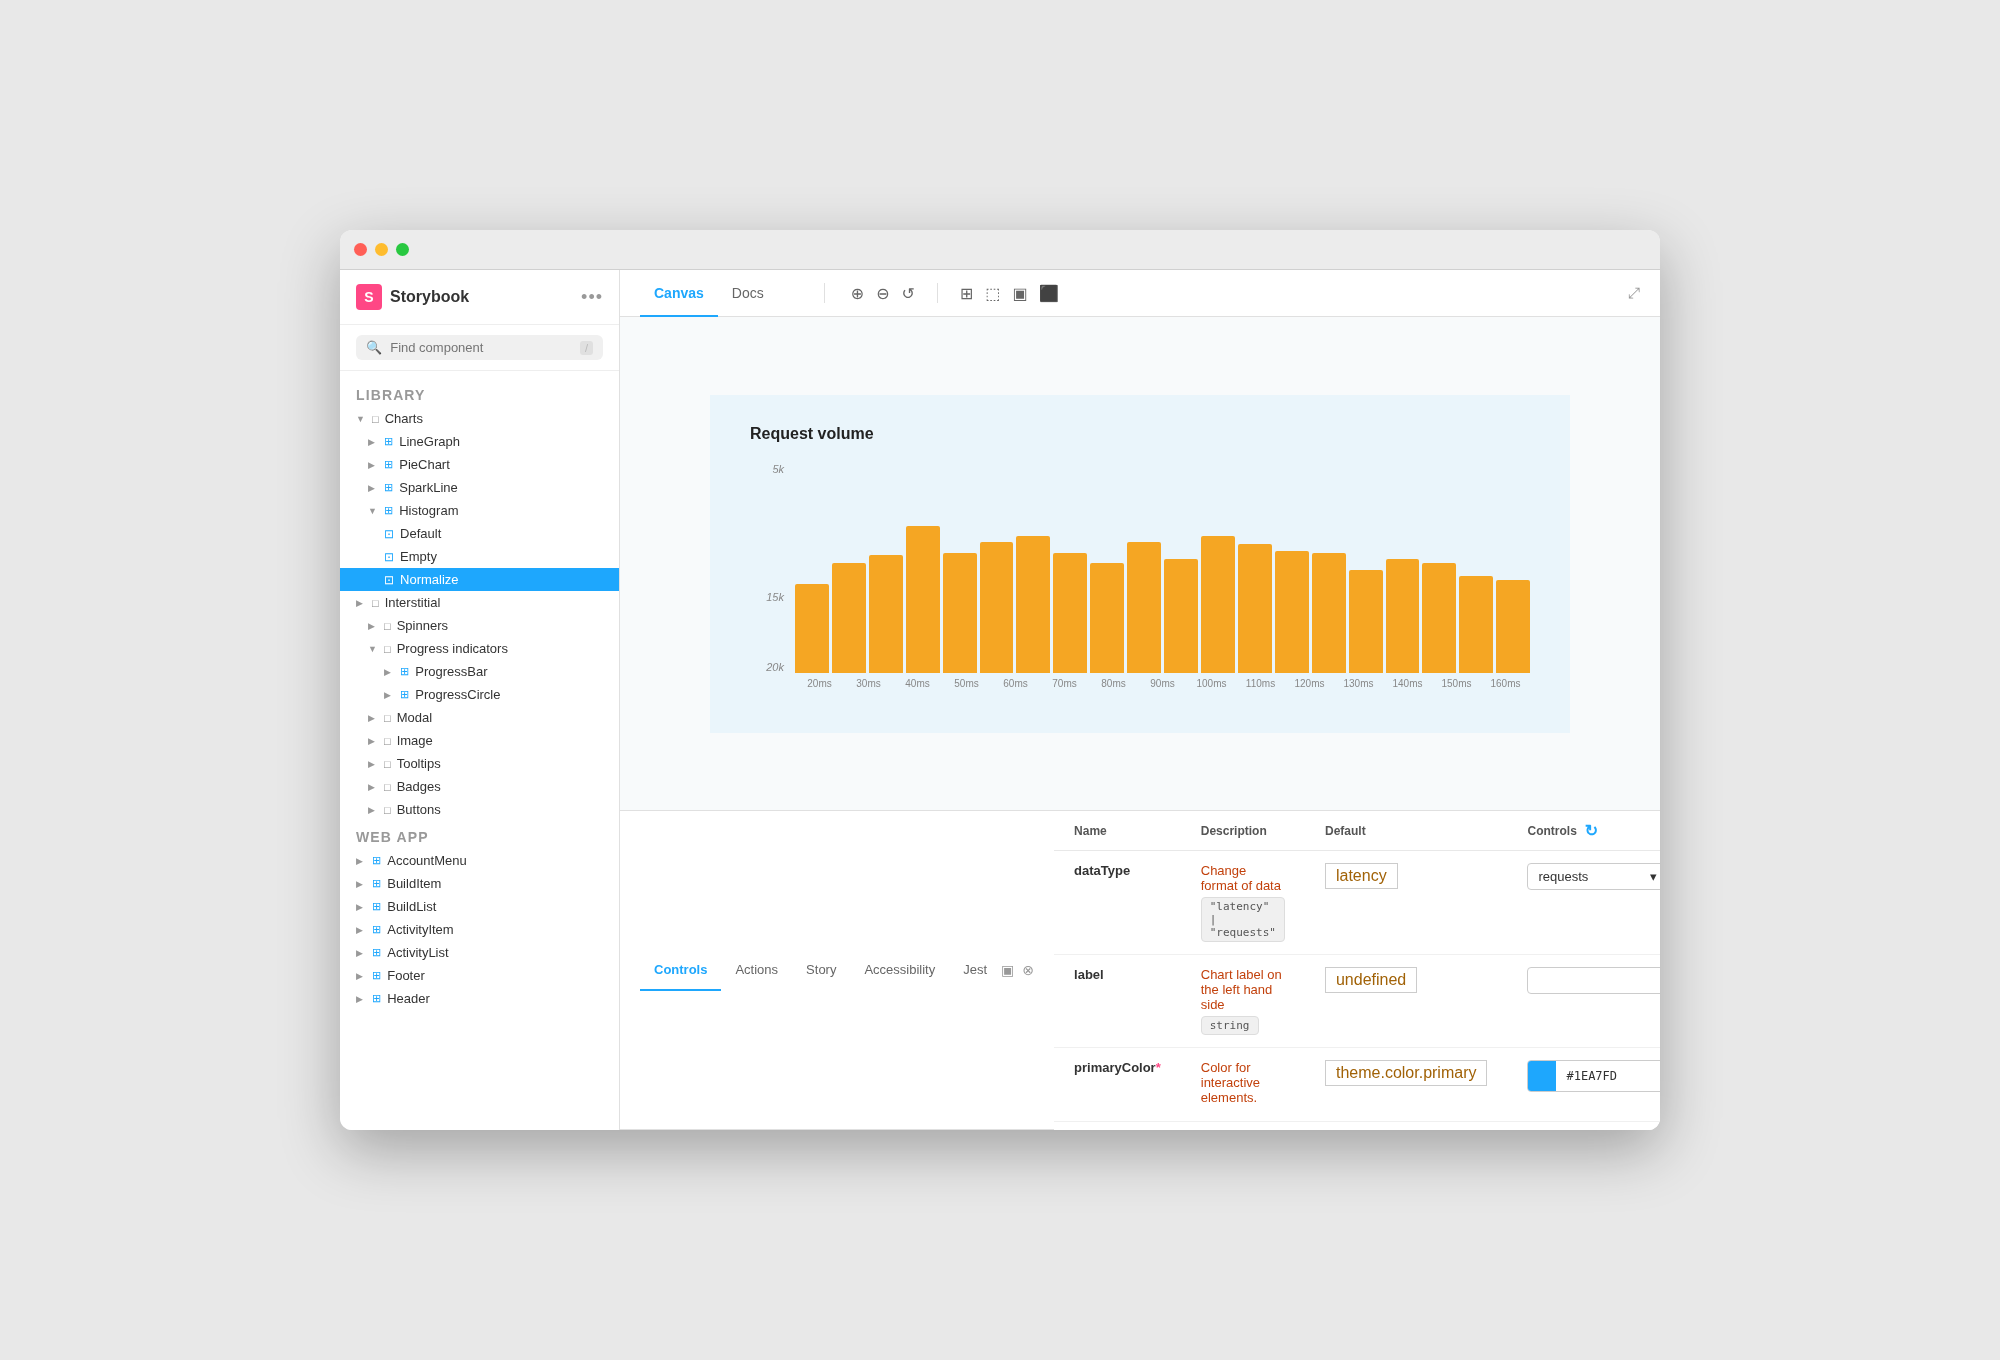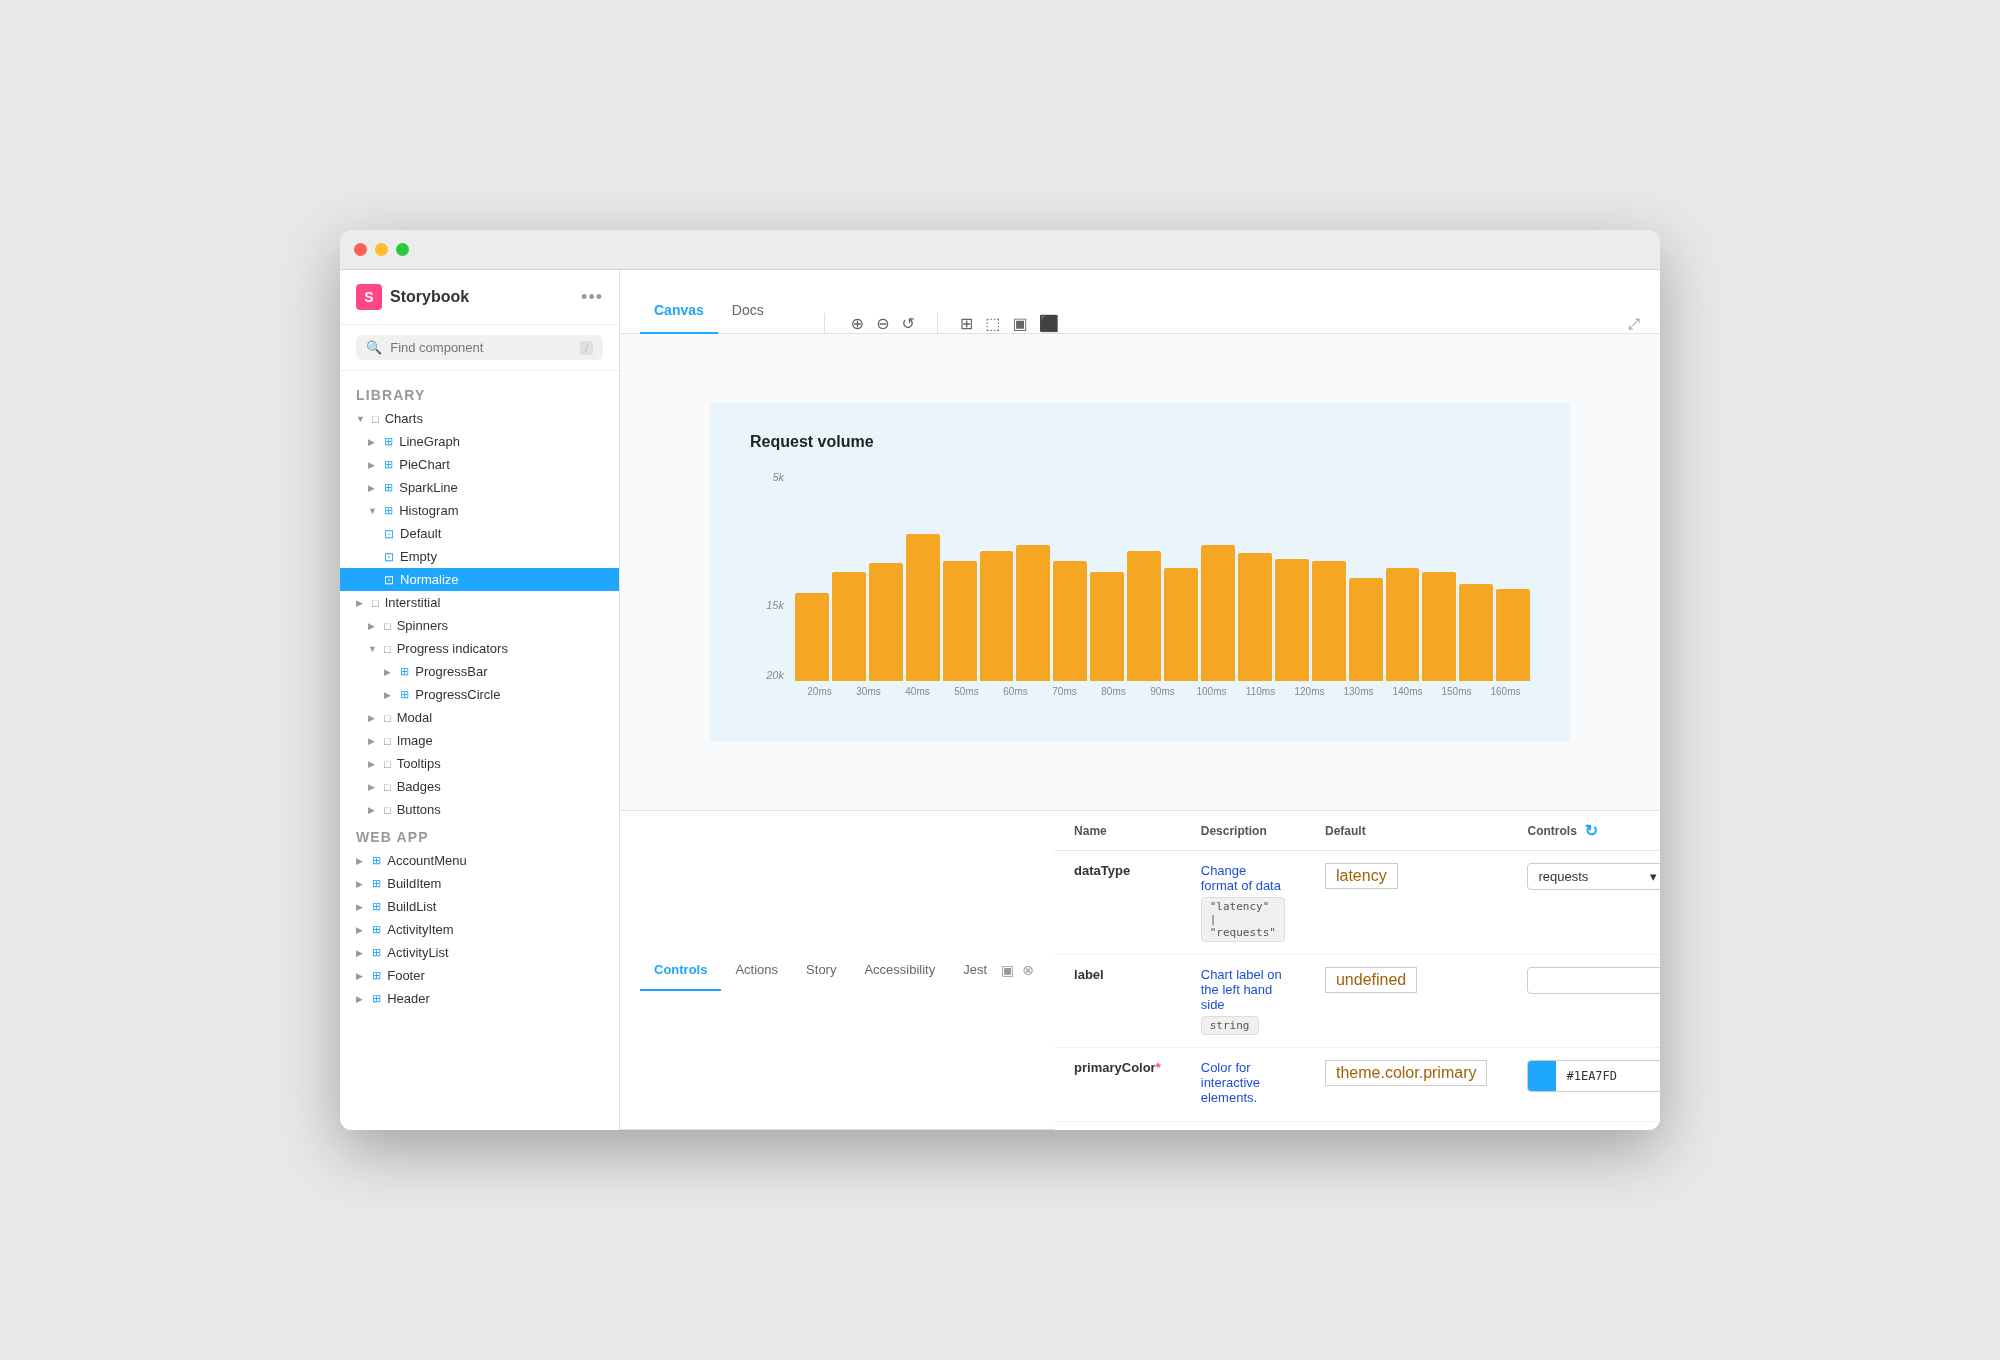--- a/index.html
+++ b/index.html
@@ -147,24 +147,24 @@
     
     .main-area {
       flex: 1;
       display: flex;
       flex-direction: column;
       overflow: hidden;
       background: #fff;
     }
 
     .top-toolbar {
-      height: 64px;
+      height: 47px;
       border-bottom: 1px solid #e0e0e0;
       display: flex;
-      align-items: flex-end;
+      align-items: center;
       padding: 0 20px;
       gap: 16px;
       flex-shrink: 0;
       background: #fff;
     }
 
     .toolbar-tabs { display: flex; gap: 0; margin-right: 20px; }
 
     .toolbar-tab {
       padding: 14px 14px;
@@ -353,21 +353,21 @@
 
     tbody td {
       padding: 12px 20px;
       font-size: 13px;
       color: #333;
       vertical-align: top;
     }
 
     td.name-col { font-weight: 700; color: #333; }
 
-    .desc-text { color: #1d4ed8; margin-bottom: 4px; }
+    .desc-text { color: #c2410c; margin-bottom: 4px; }
     .code-badge {
       display: inline-block;
       background: #f0f0f0;
       border: 1px solid #ddd;
       border-radius: 4px;
       padding: 2px 8px;
       font-size: 11px;
       font-family: monospace;
       color: #555;
     }

